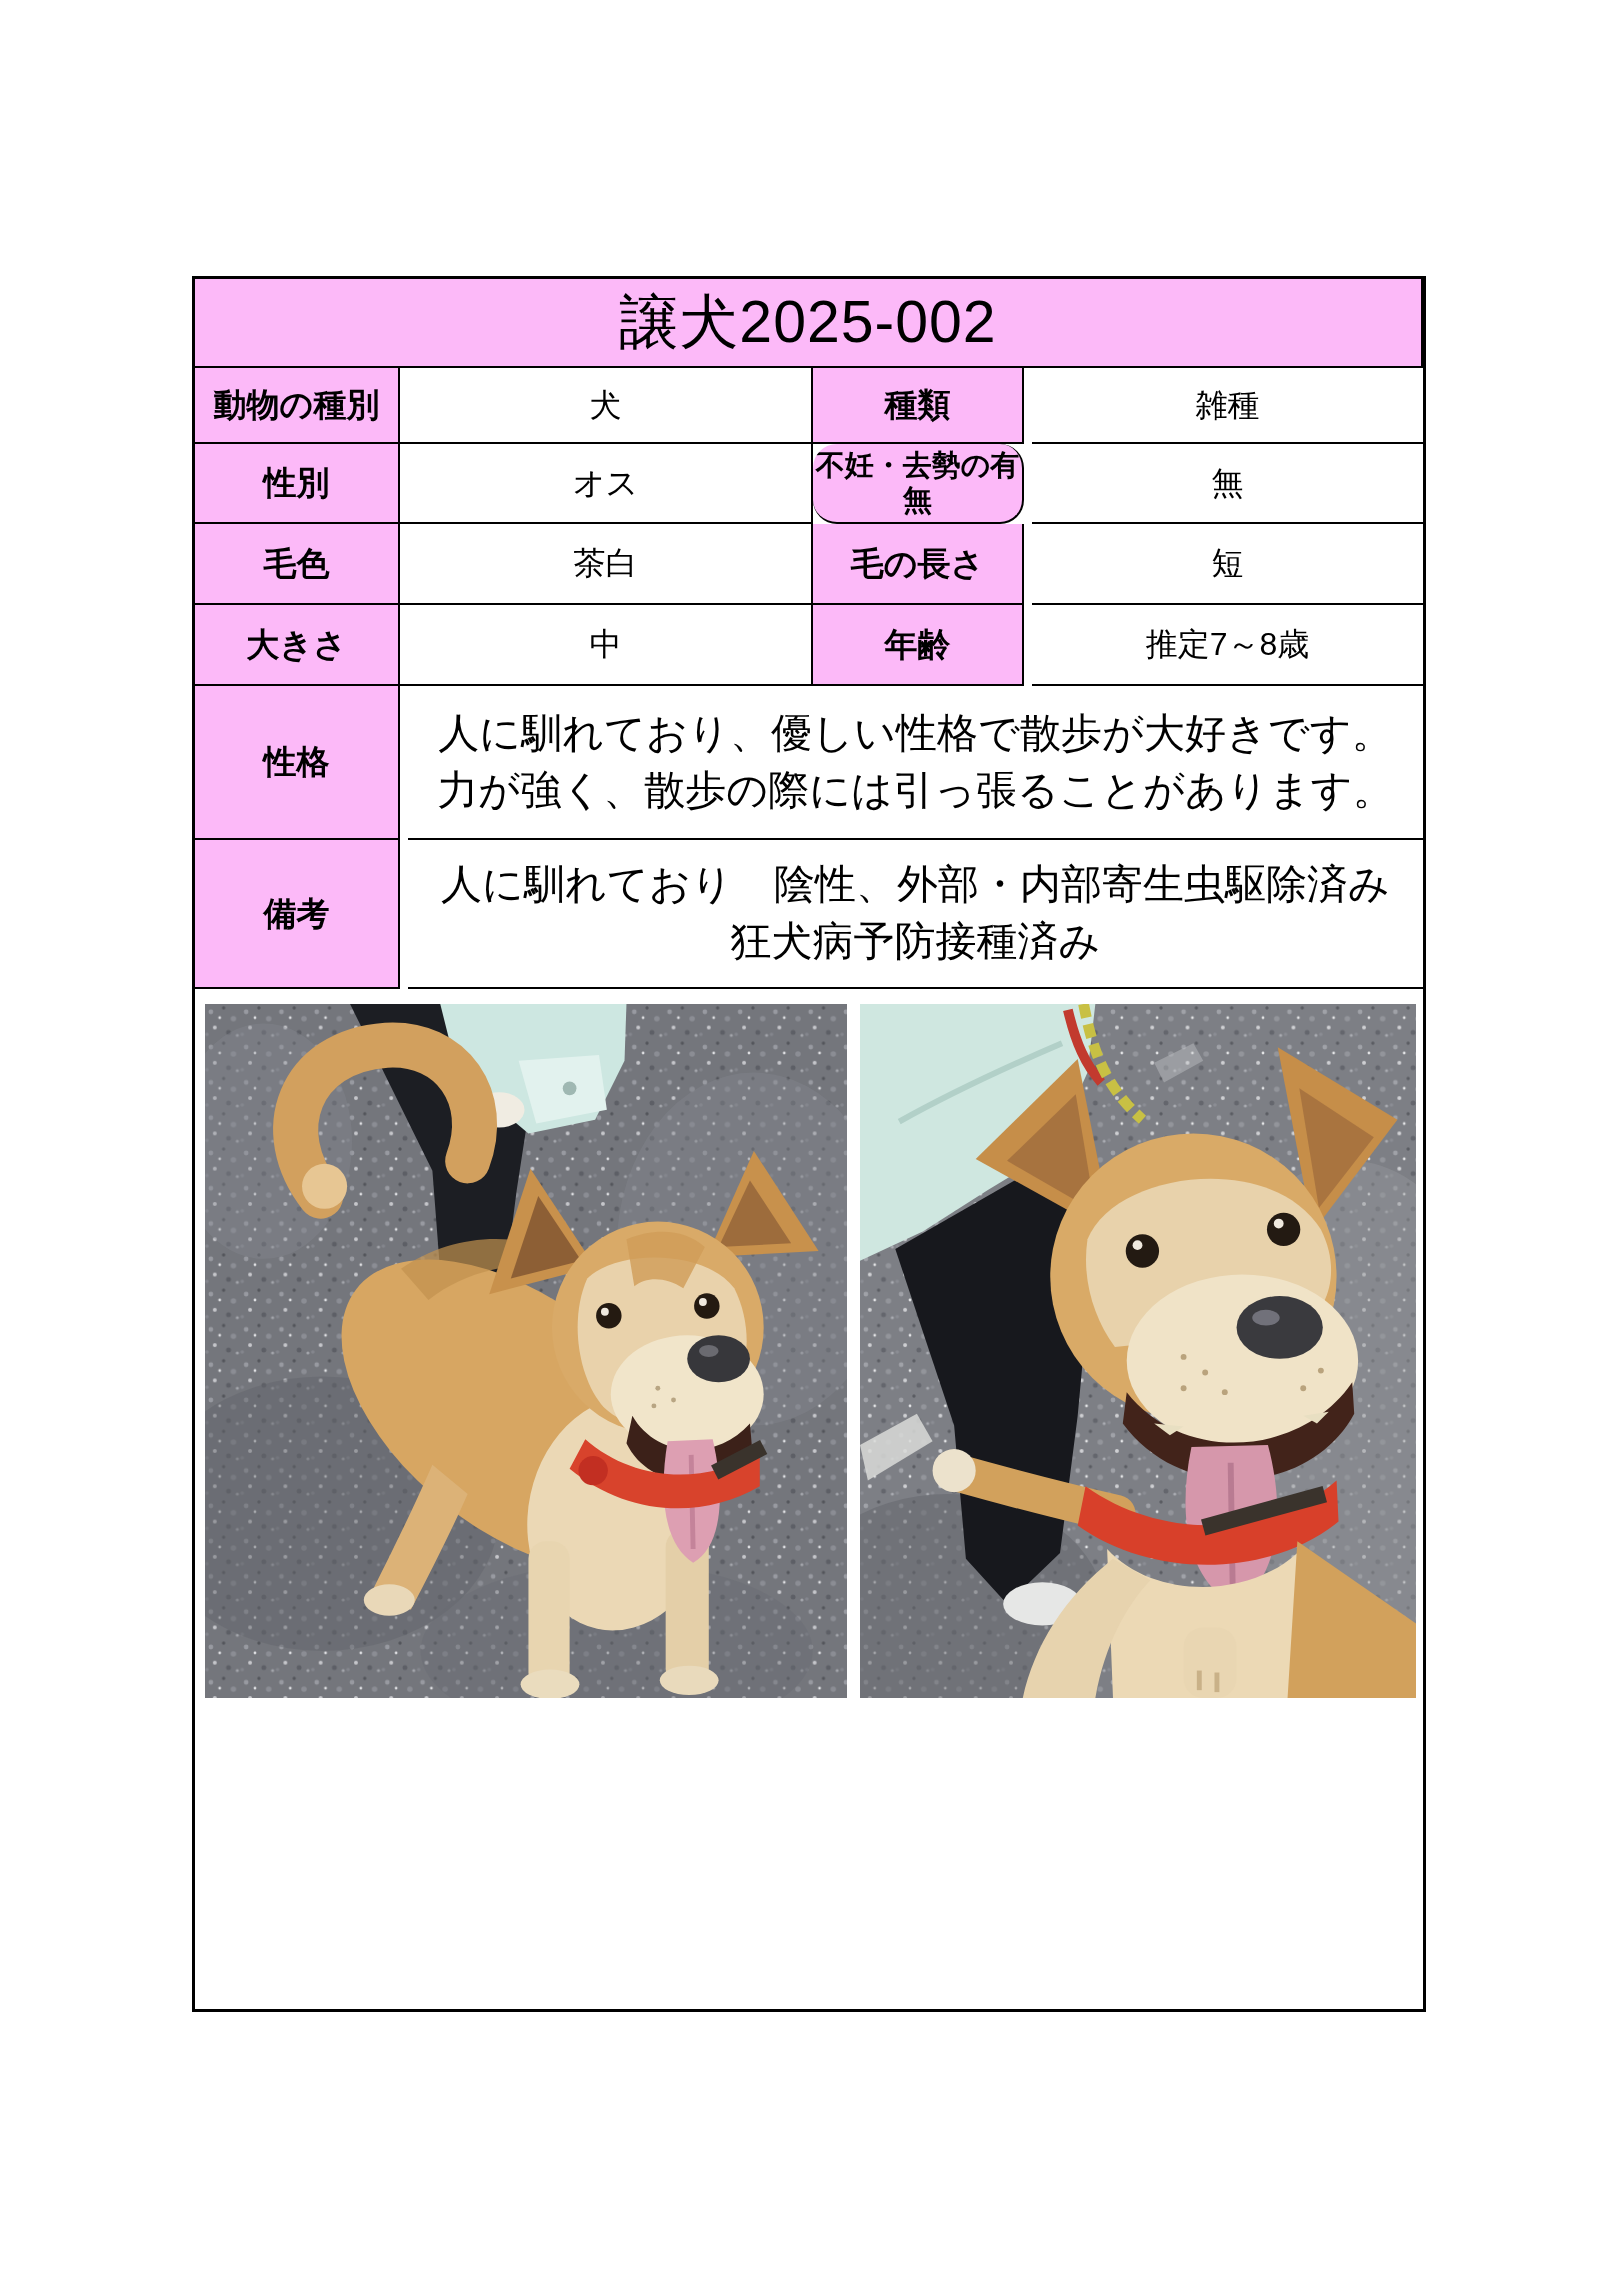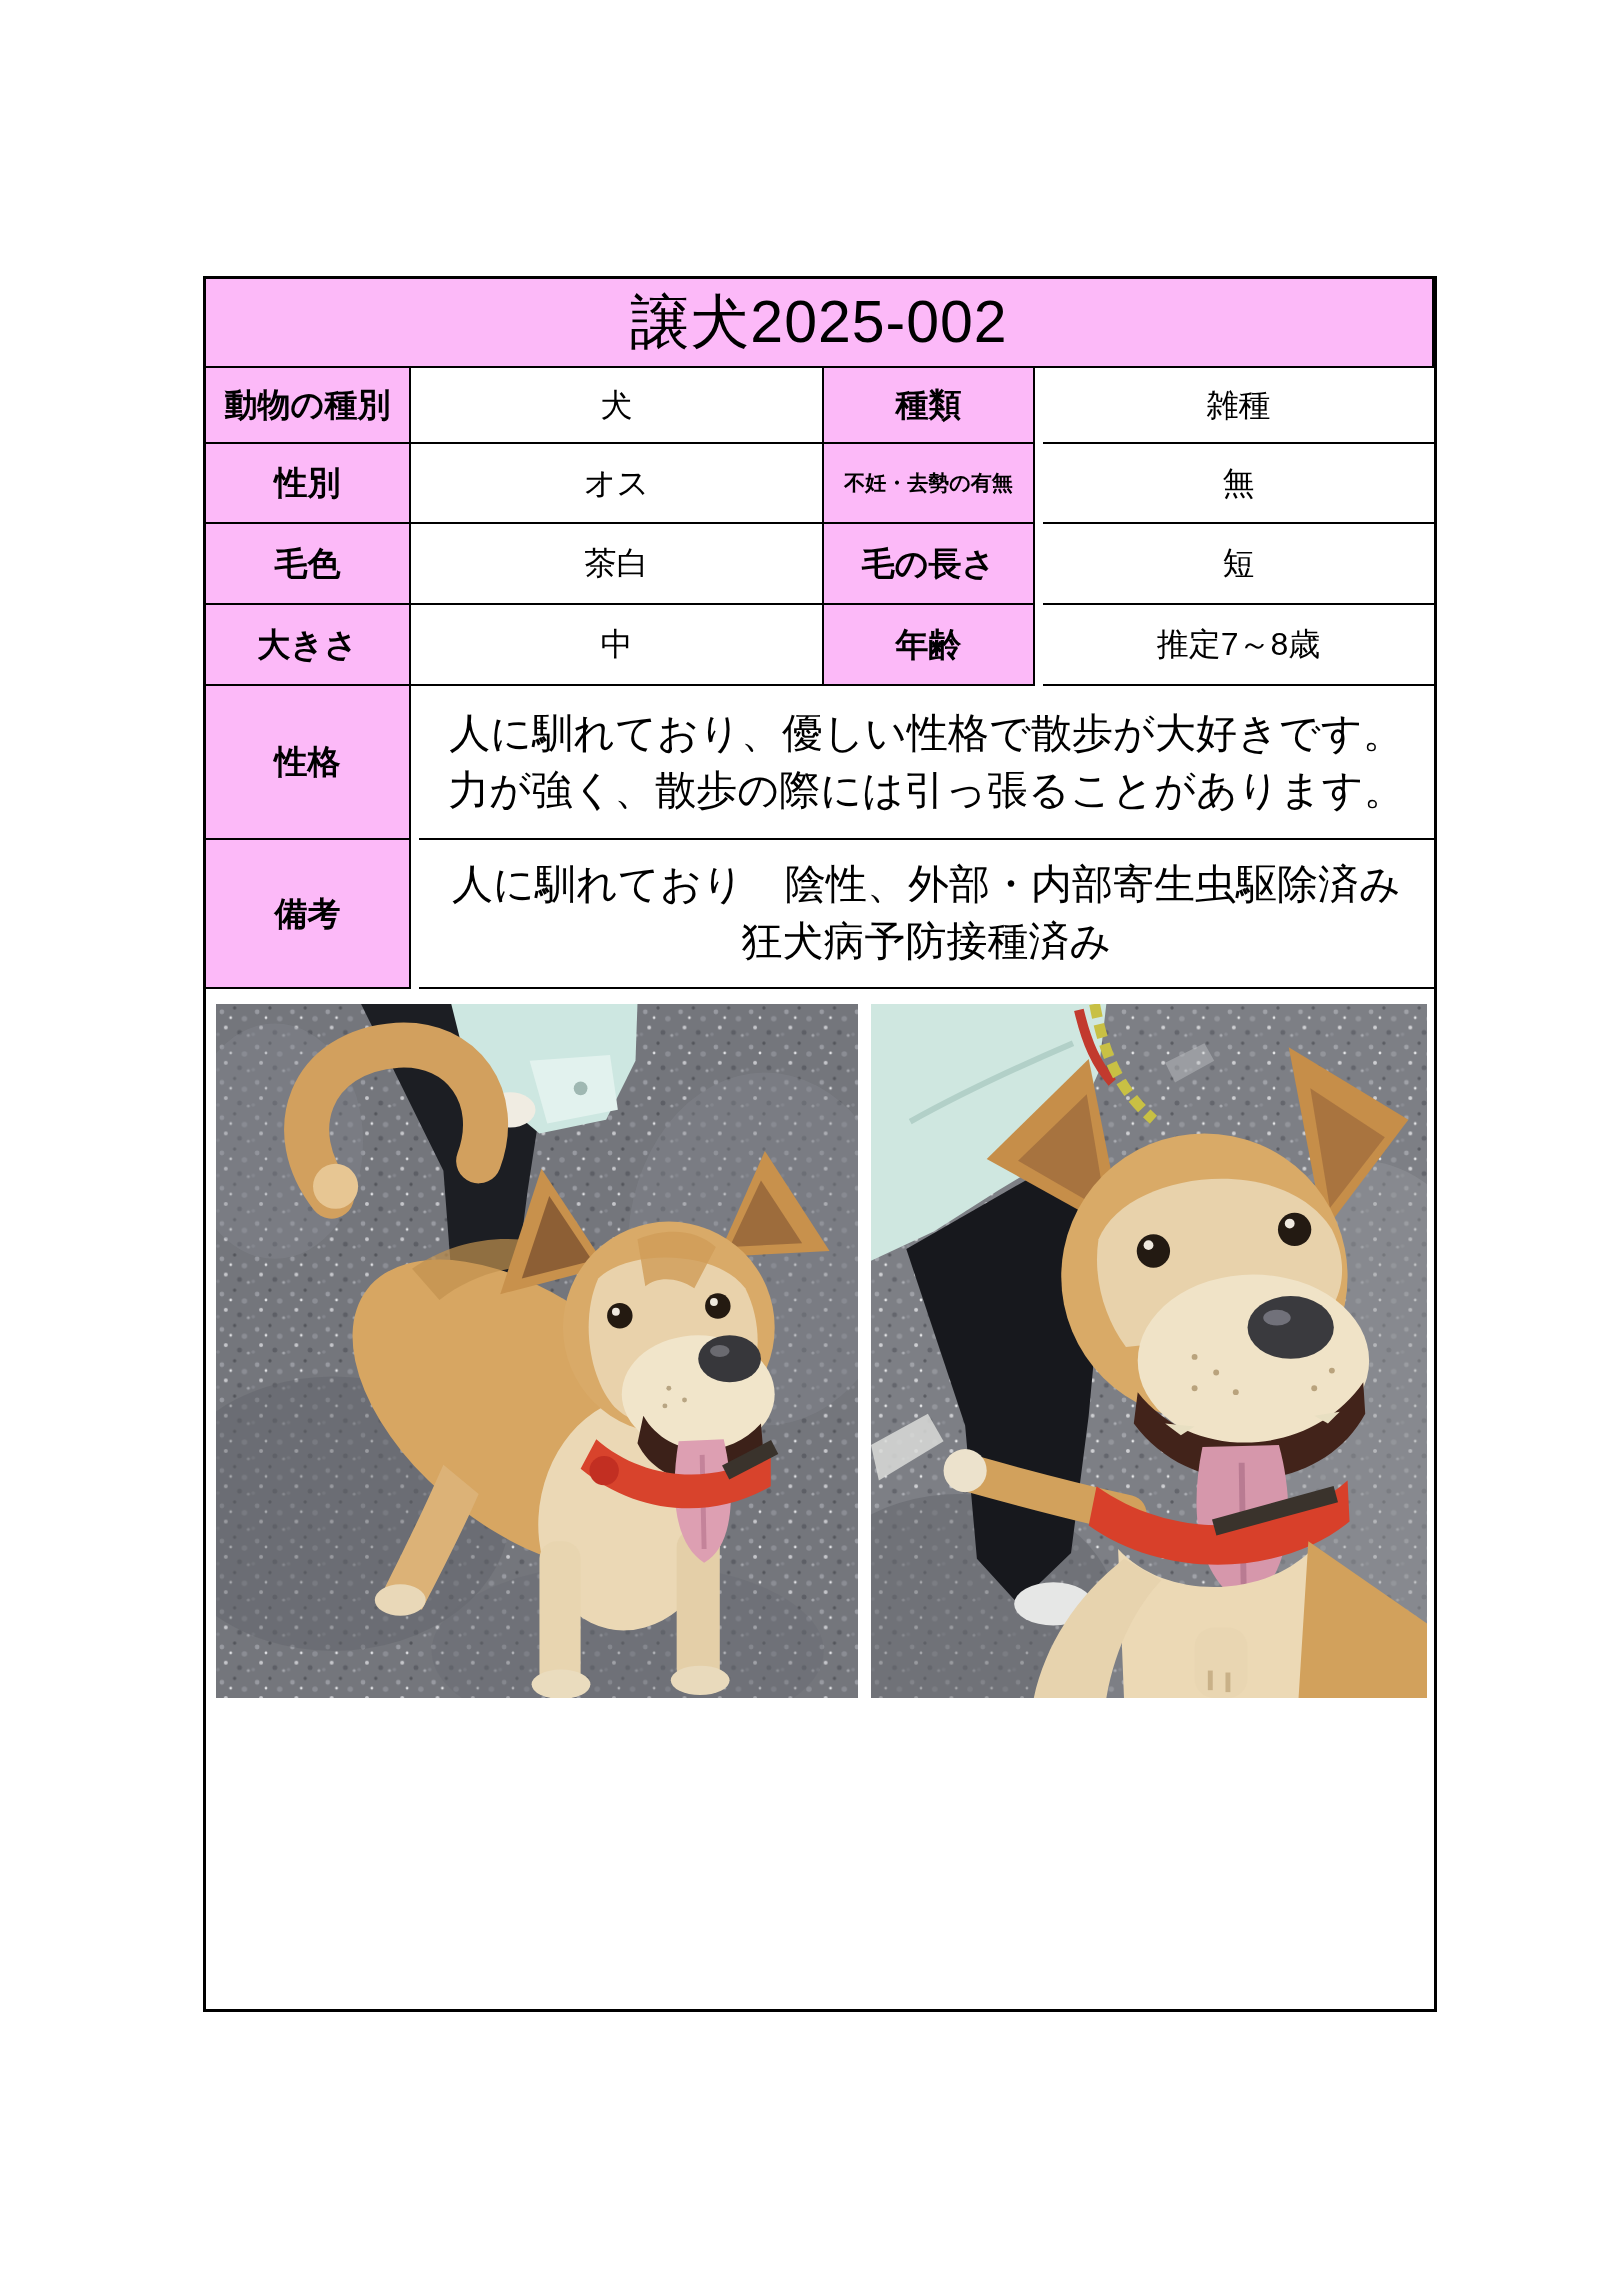--- a/index.html
+++ b/index.html
@@ -4,21 +4,21 @@
 <style>
   :root{ --pink:#fcb9f8; --line:#000; }
   *{ margin:0; padding:0; box-sizing:border-box; }
   html,body{ background:#ffffff; }
   body{
     width:1620px; height:2292px; position:relative;
     font-family:"Liberation Sans","DejaVu Sans",sans-serif;
     color:#000;
   }
   .sheet{
-    position:absolute; left:203px; top:276px;
+    position:absolute; left:192px; top:276px;
     width:1234px; height:1736px;
     border:3.9px solid var(--line);
     background:#fff;
   }
   .grid{
     display:grid;
     grid-template-columns:205px 413px 211px 1fr;
     grid-template-rows:89px 76px 80px 81px 81px 154px 149px;
   }
   .c{
@@ -26,21 +26,21 @@
     border-right:2.9px solid var(--line);
     border-bottom:2.9px solid var(--line);
     text-align:center; line-height:1.2; overflow:hidden;
   }
   .c.lastcol{ border-right:none;margin-left:8px; }
   .pink{ background:var(--pink); }
   .title{
     grid-column:1 / 5; font-size:59px; letter-spacing:1px;
   }
   .lbl{ font-size:33px;font-weight:bold; }
-  .lbl.small{ font-size:21px; }
+  .lbl.small{ font-size:29px;border-radius:24px; }
   .val{ font-size:32px; }
   .wide{ grid-column:2 / 5; flex-direction:column; gap:7.8px; font-size:41px; }
   .photos{
     margin-top:14.7px; height:694px;
     display:flex; gap:13.7px; padding-left:9.8px;
   }
   .photo{ height:694px; display:block; }
   .photo.left{ width:642px; }
   .photo.right{ width:556px; }
 </style>

